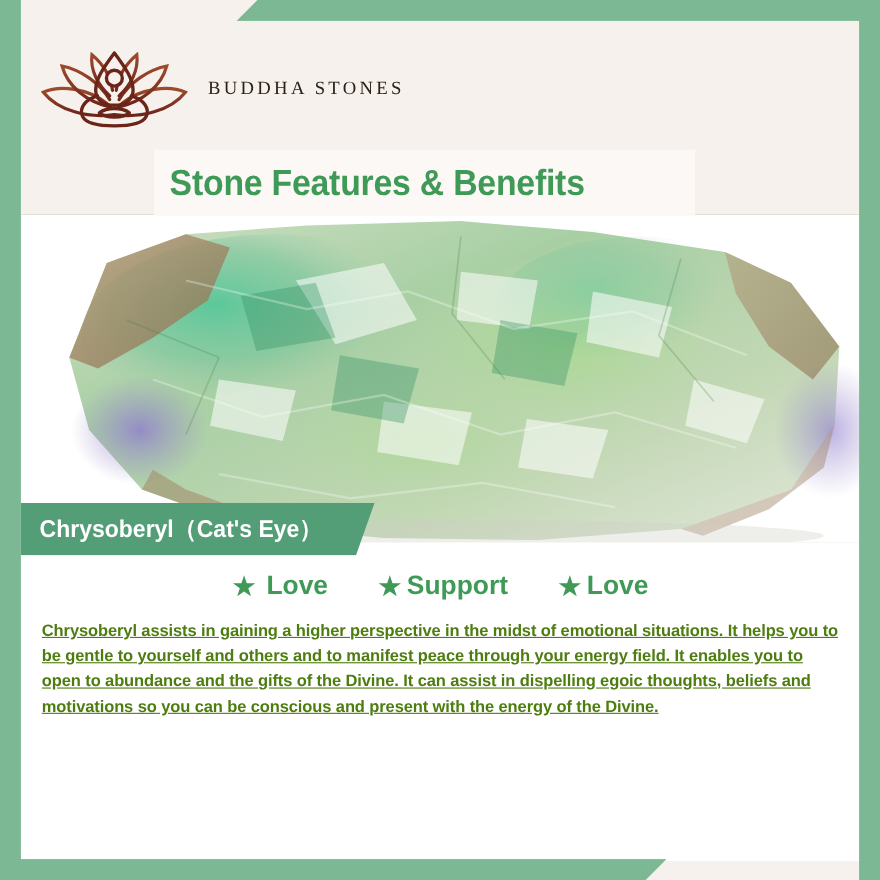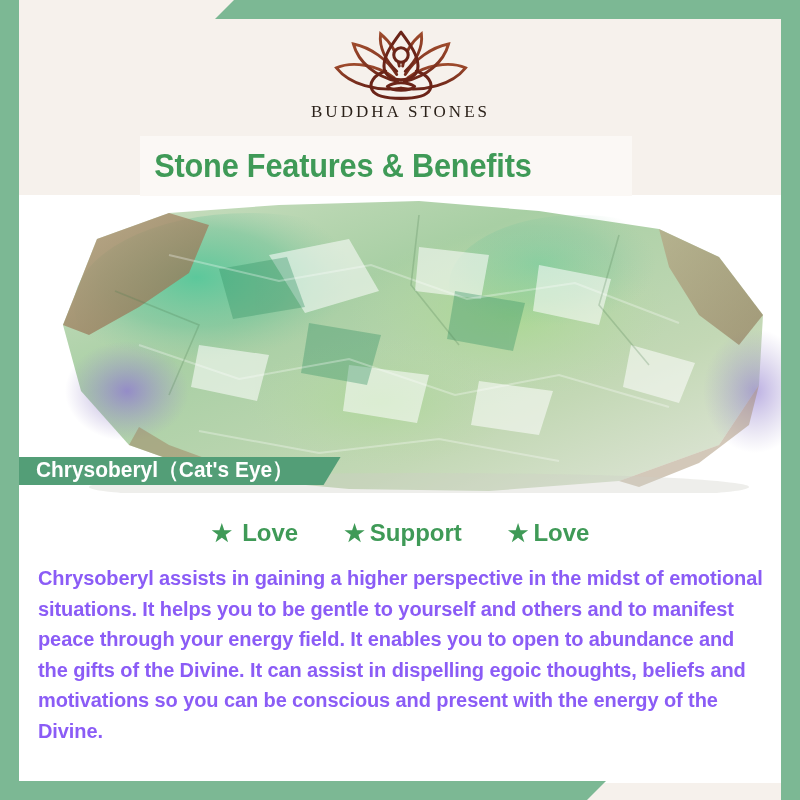--- a/index.html
+++ b/index.html
@@ -38,21 +38,21 @@
     position:absolute; left:19px; top:19px;
     width:763px; height:764px;
     background:#f6f1ec;
     z-index:3;
     overflow:hidden;
   }
 
   
   .header{
     height:117px;
-    display:flex; flex-direction:column;
+    display:flex; flex-direction:row;
     align-items:center; justify-content:flex-start;
     padding-top:8px;
     background:#f6f1ec;
   }
   .logo-mark{ width:170px; height:78px; display:block; }
   .brand-name{
     font-family:"Liberation Serif", serif;
     font-size:17px;
     letter-spacing:3.0px;
     color:#2b2119;
@@ -82,24 +82,24 @@
     position:absolute; left:0; top:176px;
     width:763px; height:298px;
     overflow:hidden;
     background:#b9cbab;
   }
   .photo svg{ display:block; width:100%; height:100%; }
 
   
   .name-band{
     position:absolute; left:0; top:438px;
-    height:28px;
+    height:48px;
     padding:0 34px 0 17px;
     background:#539e77;
-    display:flex; align-items:flex-end;
+    display:flex; align-items:center;
     clip-path:polygon(0 0, 100% 0, calc(100% - 17px) 100%, 0 100%);
     z-index:6;
   }
   .name-text{
     color:#ffffff;
     font-size:22px;
     font-weight:bold;
     letter-spacing:0px;
     white-space:nowrap;
     transform:scaleX(0.95);
@@ -123,26 +123,27 @@
     font-weight:bold;
     font-size:24px;
     white-space:nowrap;
   }
   .feature .star{ font-size:23px; line-height:1; }
   .feature-peace{ gap:10px; }
 
   .body-copy{
     margin:16px 18px 0 19px;
     font-family:"Liberation Sans Narrow","Liberation Sans",sans-serif;
-    font-size:20px;
+    font-size:15px;
     font-weight:600;
     line-height:1.53;
-    color:#8b5cf6;
+    color:#4d7c0f;
     letter-spacing:-0.1px;
     text-align:left;
+    text-decoration:underline;
   }
 </style>
 </head>
 <body>
 
 <div class="frame-left"></div>
 <div class="frame-top"></div>
 <div class="frame-right"></div>
 <div class="frame-bottom"></div>
 

